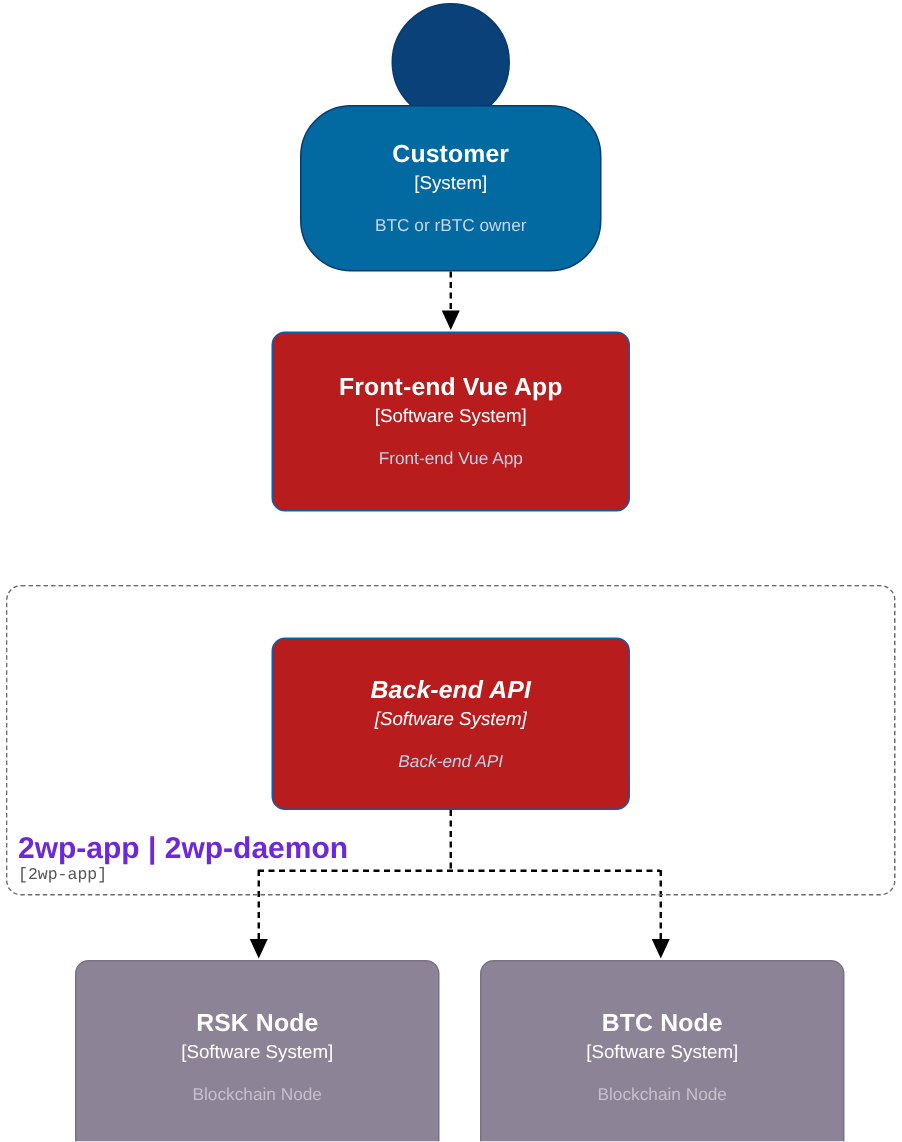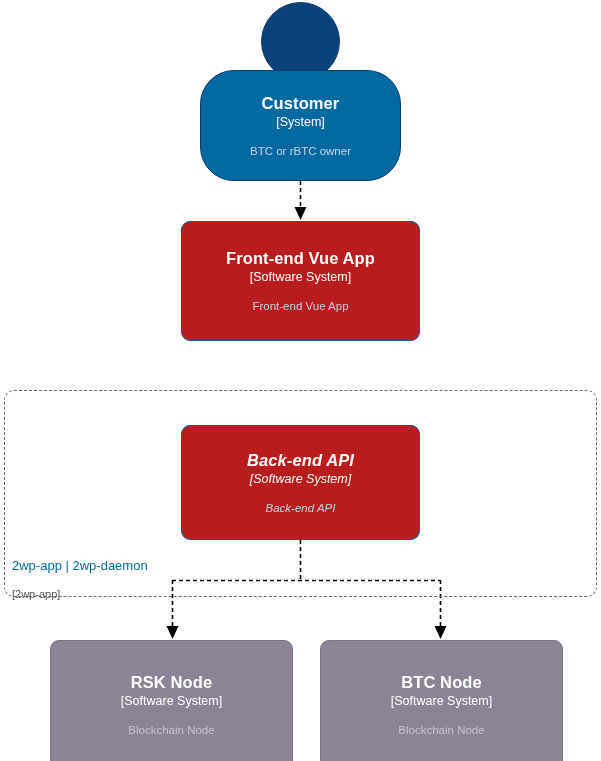--- a/index.html
+++ b/index.html
@@ -115,31 +115,32 @@
     border-radius: 10px;
     background: transparent;
   }
   .boundary-label {
     position: absolute;
     left: 12px;
     top: 556px;
     text-align: left;
   }
   .boundary-label .b-title {
-    font-size: 13px;
-    font-weight: normal;
-    color: #0369a1;
+    font-size: 20px;
+    font-weight: bold;
+    color: #6d28d9;
     line-height: 20px;
     white-space: nowrap;
   }
   .boundary-label .b-type {
     font-size: 11px;
     color: #555555;
     line-height: 14px;
-    margin-top: 11px;
+    margin-top: 1px;
+    font-family: Liberation Mono, monospace;
   }
 </style>
 </head>
 <body>
 
 <div id="canvas">
 
   <svg class="layer" viewBox="0 0 601 761">
 
     <g>

